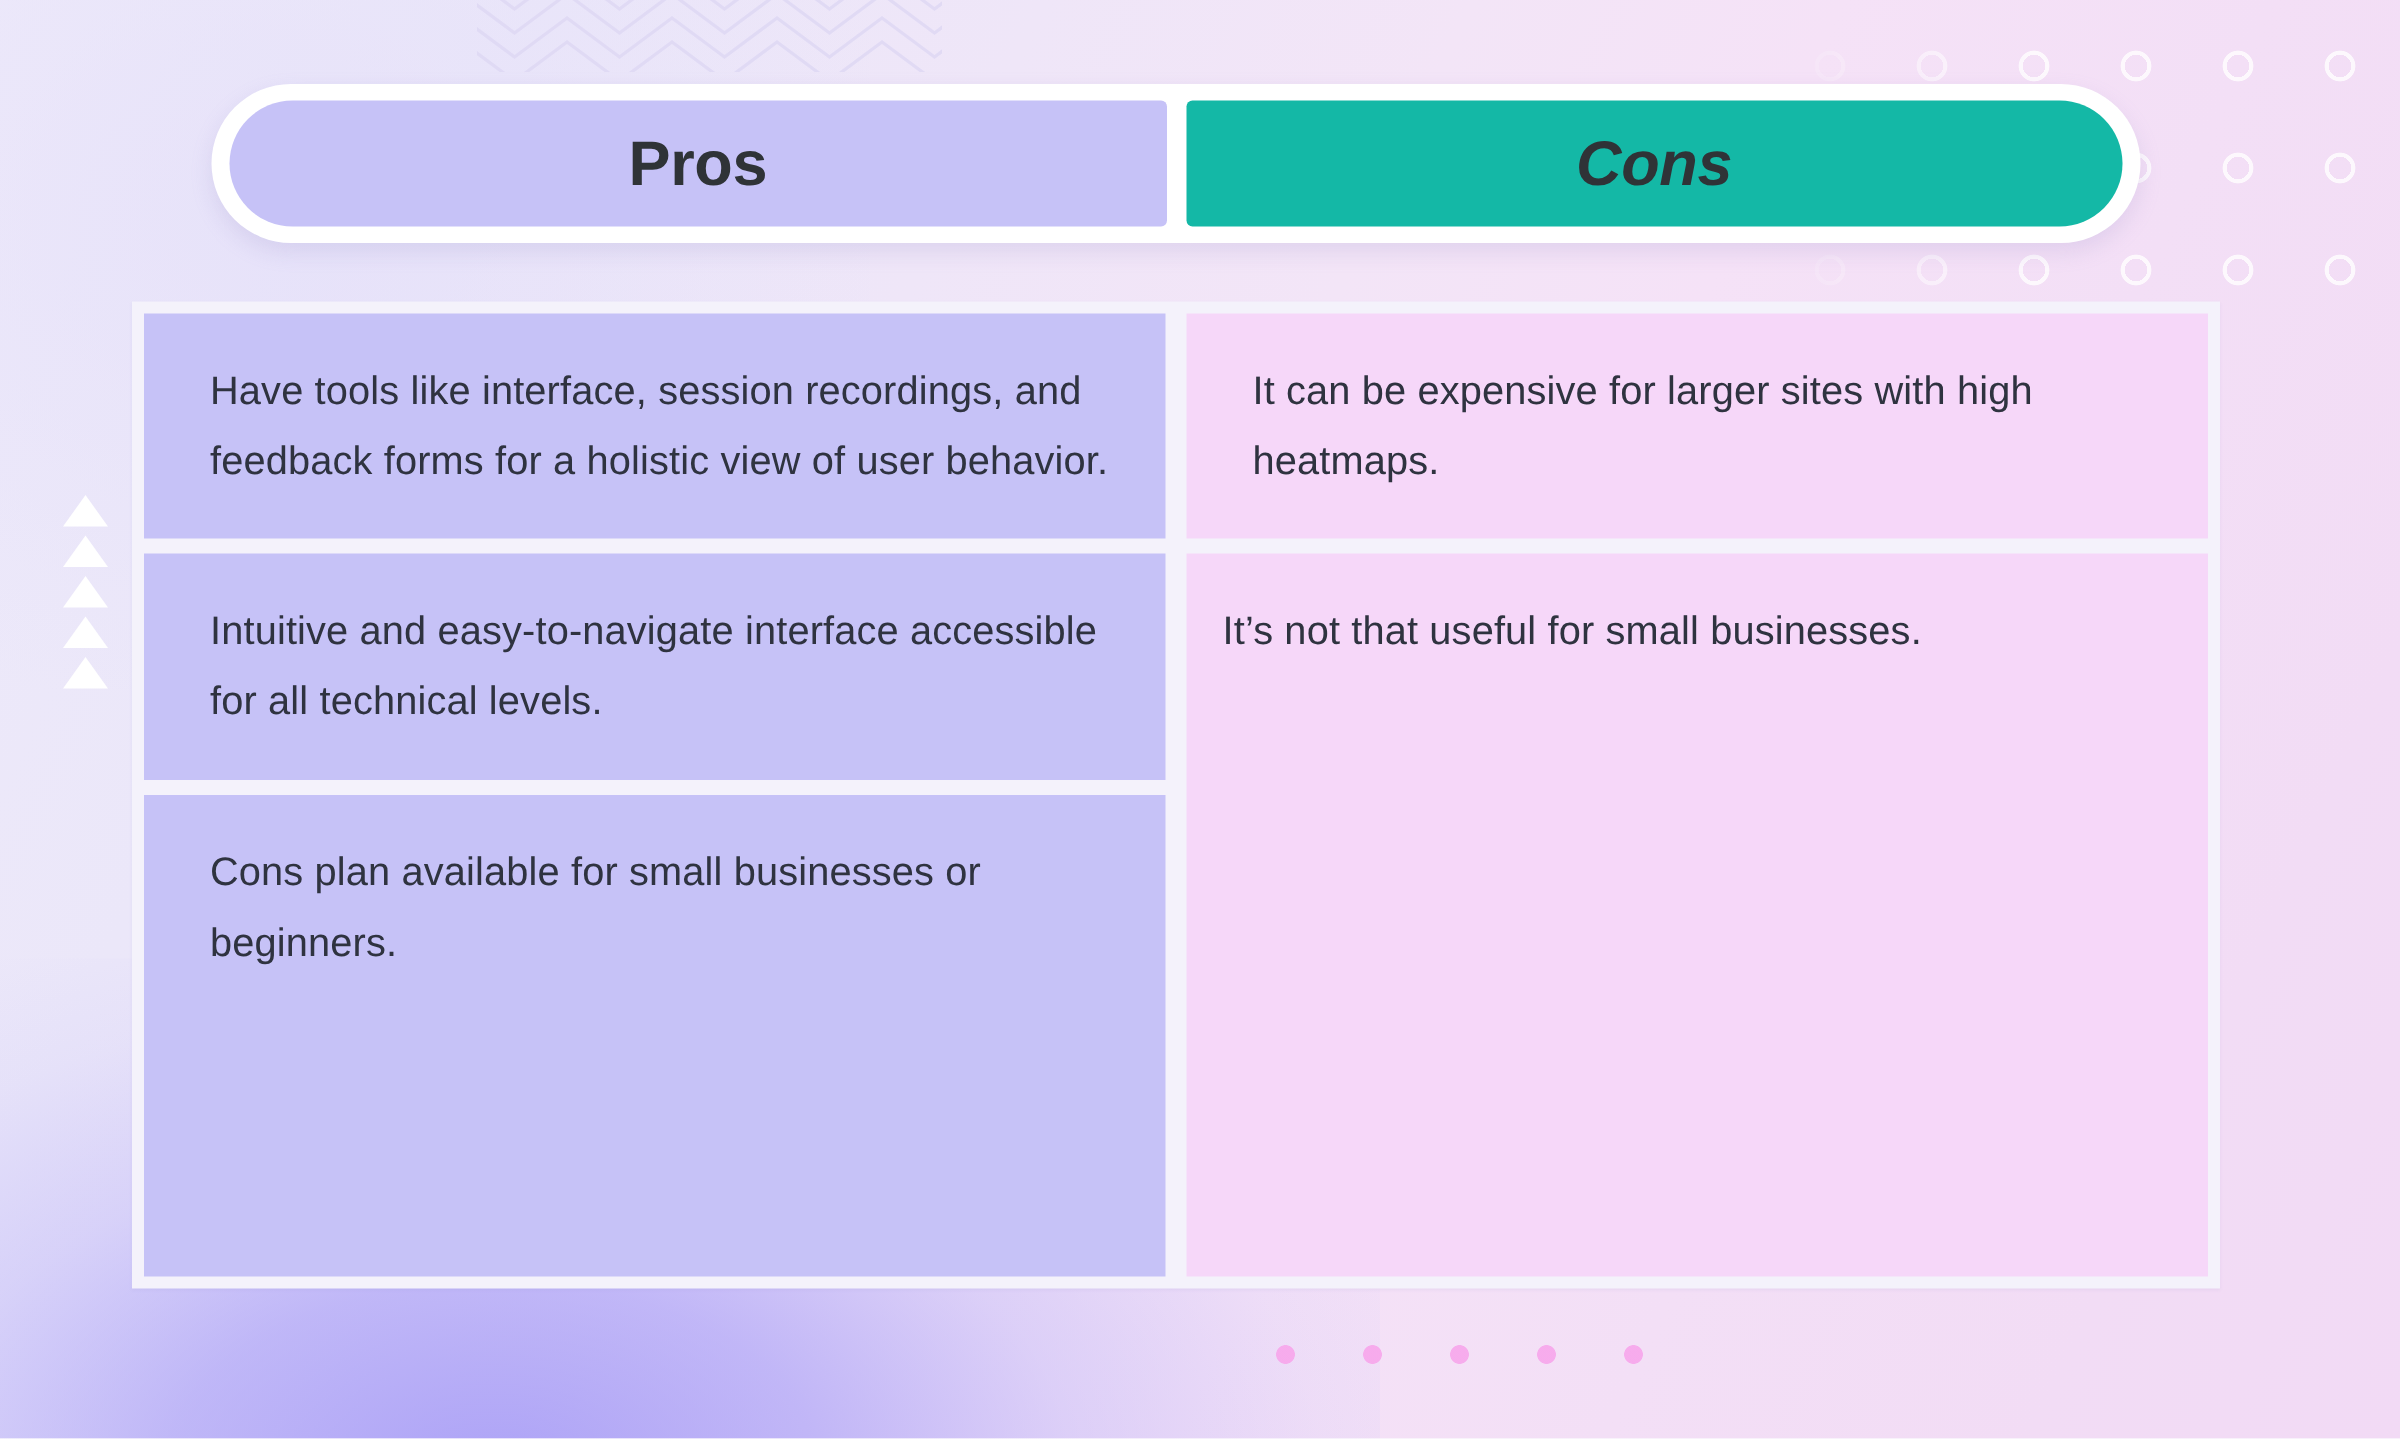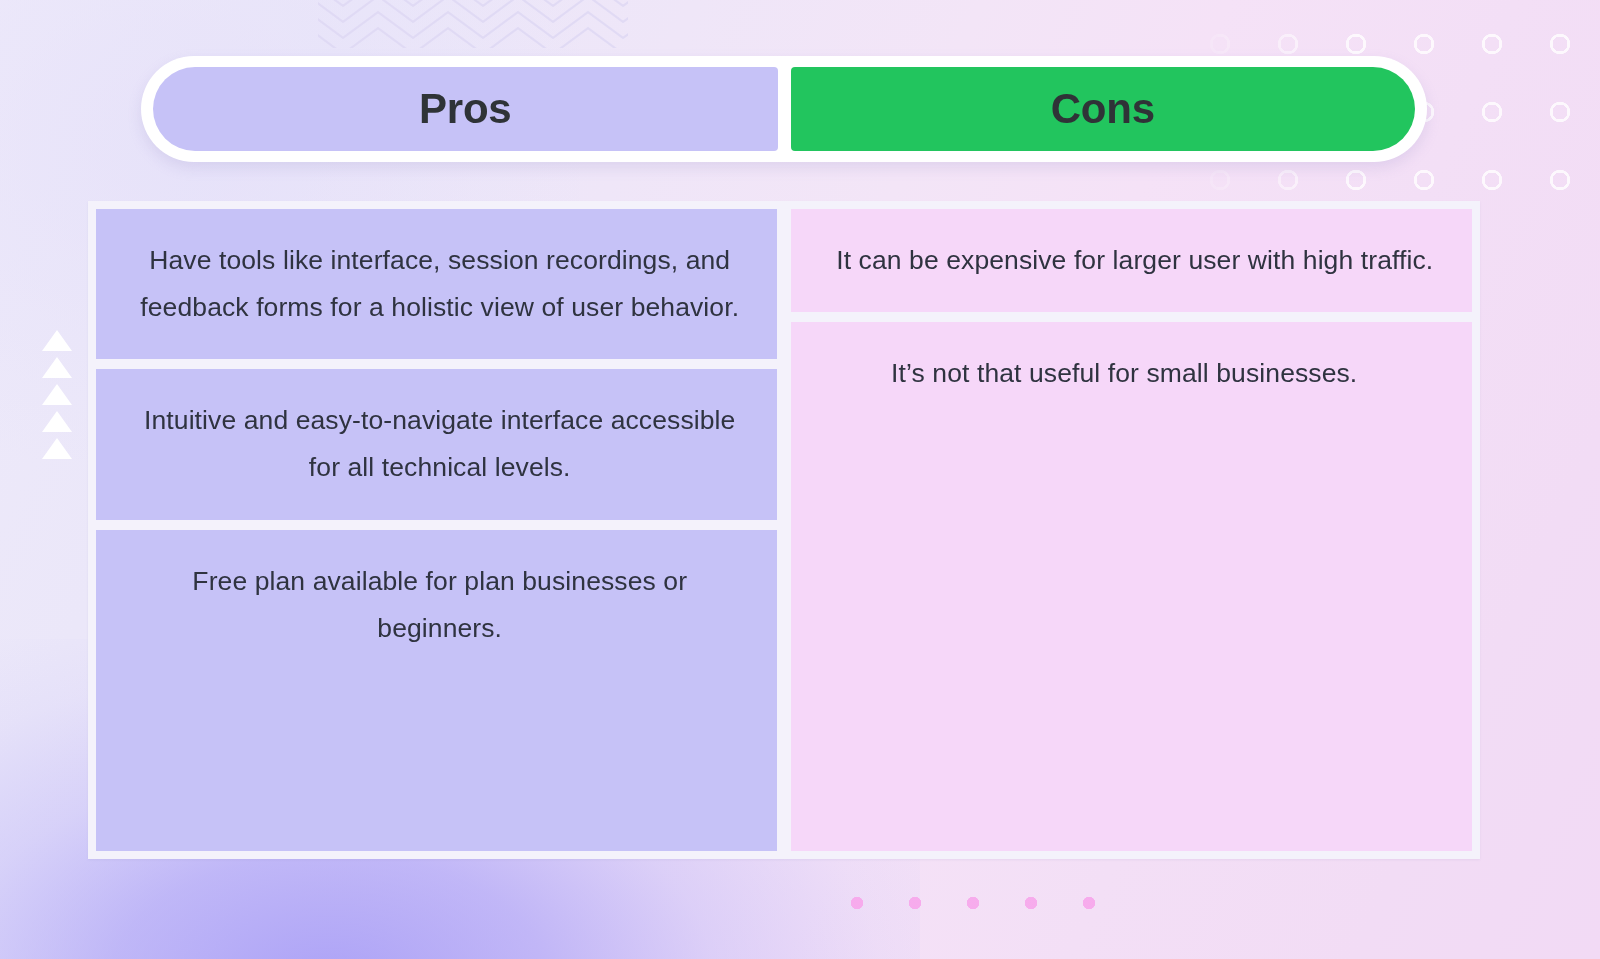--- a/index.html
+++ b/index.html
@@ -18,21 +18,20 @@
       linear-gradient(115deg,
         #eeeafa 0%,
         #ebe7f9 18%,
         #efe6f8 34%,
         #f3e5f7 48%,
         #f5e2f7 60%,
         #f3dff6 74%,
         #f2dcf5 88%,
         #f2daf5 100%);
     overflow:hidden;
-    text-align:center;
   }
 
   
 
   
   .glow-bl {
     position:absolute;
     left:-260px; bottom:-300px;
     width:1180px; height:620px;
     background:radial-gradient(ellipse at 50% 55%,
@@ -131,22 +130,23 @@
     font-size:42px;
     font-weight:bold;
     letter-spacing:-0.2px;
     color:#2f3337;
   }
   .header-cell.pros {
     background:#c6c2f7;
     border-radius:42px 4px 4px 42px;
   }
   .header-cell.cons {
-    background:#22c55e;
+    background:#14b8a6;
     border-radius:4px 42px 42px 4px;
+    font-style:italic;
   }
 
   
   .table-body {
     position:absolute;
     left:88px; top:201px;
     width:1392px; height:658px;
     background:#f4f2fb;
     display:flex;
     gap:14px;
@@ -212,27 +212,27 @@
   <div class="table-body">
 
     <div class="col col-pros">
       <div class="cell">
         <p>Have tools like interface, session recordings, and feedback forms for a holistic view of user behavior.</p>
       </div>
       <div class="cell">
         <p>Intuitive and easy-to-navigate interface accessible for all technical levels.</p>
       </div>
       <div class="cell filler-host" style="flex:1 1 auto;">
-        <p>Free plan available for plan businesses or beginners.</p>
+        <p>Cons plan available for small businesses or beginners.</p>
       </div>
     </div>
 
     <div class="col col-cons">
       <div class="cell">
-        <p>It can be expensive for larger user with high traffic.</p>
+        <p>It can be expensive for larger sites with high heatmaps.</p>
       </div>
       <div class="cell" style="flex:1 1 auto;padding-left:24px;">
         <p>It’s not that useful for small businesses.</p>
       </div>
     </div>
 
   </div>
 
 </div>
 

